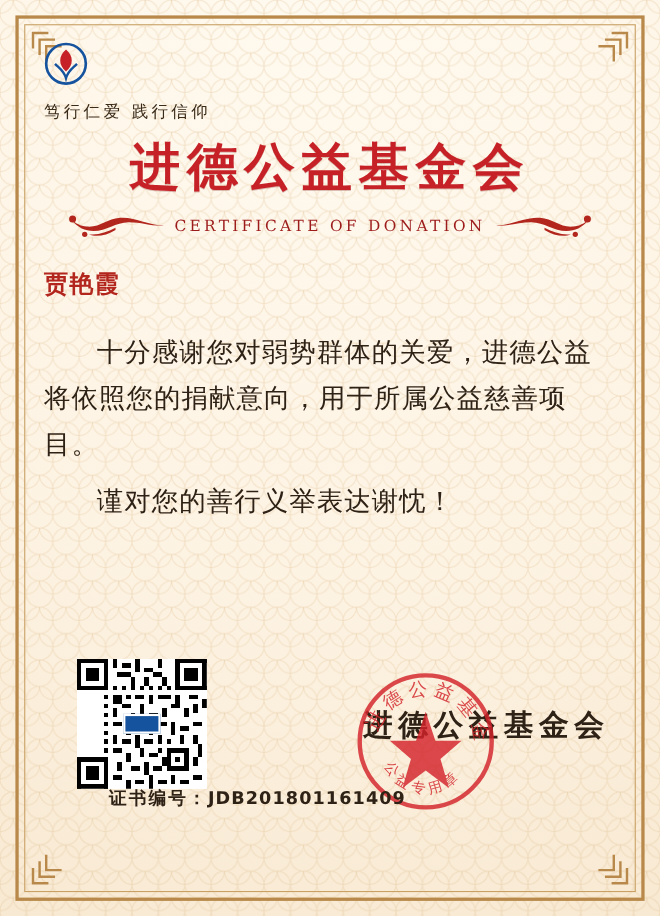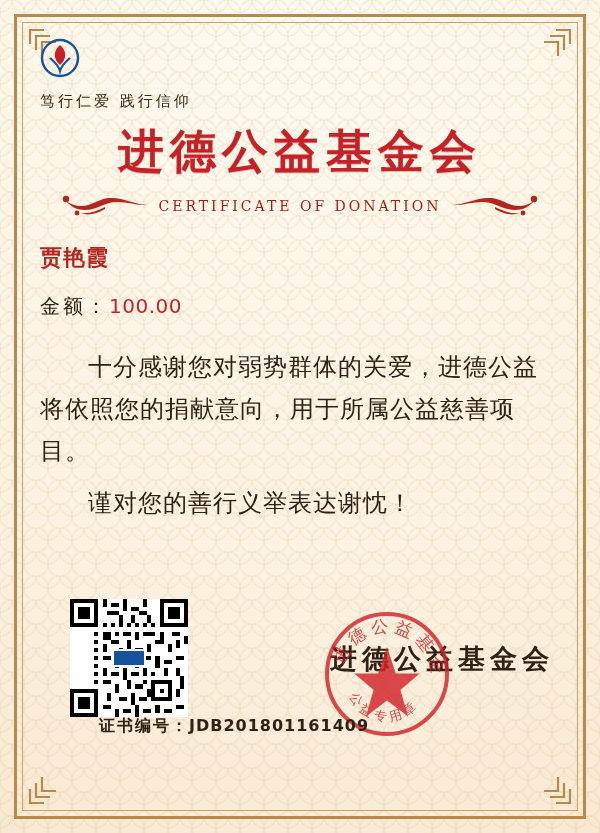--- a/index.html
+++ b/index.html
@@ -314,23 +314,20 @@
             <path d="M44 16 C36 20 28 23 20 22 C26 25 36 23 44 18 Z"></path>
             <circle cx="5" cy="8" r="3.2"></circle>
             <circle cx="16" cy="22" r="2.4"></circle>
           </g>
         </svg>
       </span>
     </div>
 
     <div class="donor-name">贾艳霞</div>
 
-    <div class="field">
-      <span class="label">金额：</span><span class="value amount">100.00</span>
-    </div>
 
     <div class="body-text">十分感谢您对弱势群体的关爱，进德公益将依照您的捐献意向，用于所属公益慈善项目。</div>
     <div class="body-text second">谨对您的善行义举表达谢忱！</div>
 
     <div class="footer">
 
       <div class="qr">
         <svg width="118" height="118" viewBox="0 0 29 29" shape-rendering="crispEdges">
           <rect width="29" height="29" fill="#ffffff"></rect>
           <g fill="#000000">

